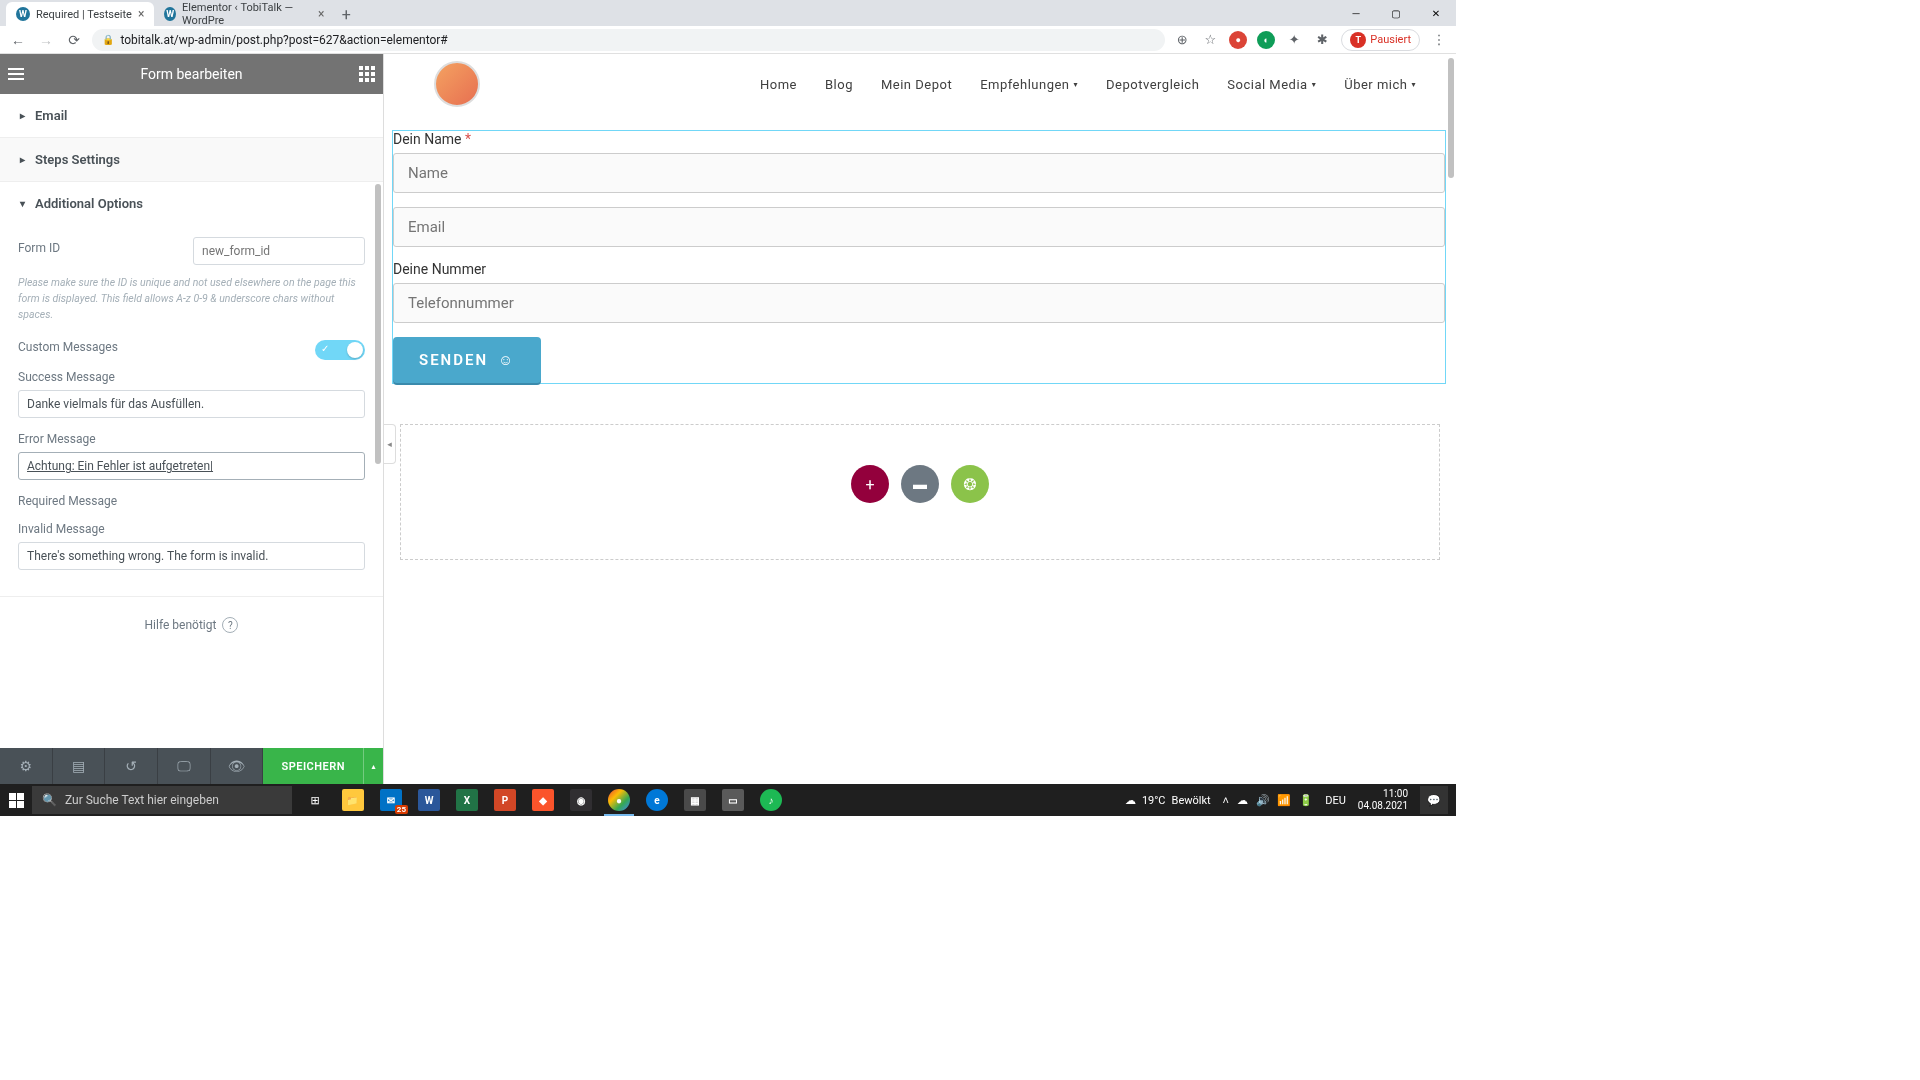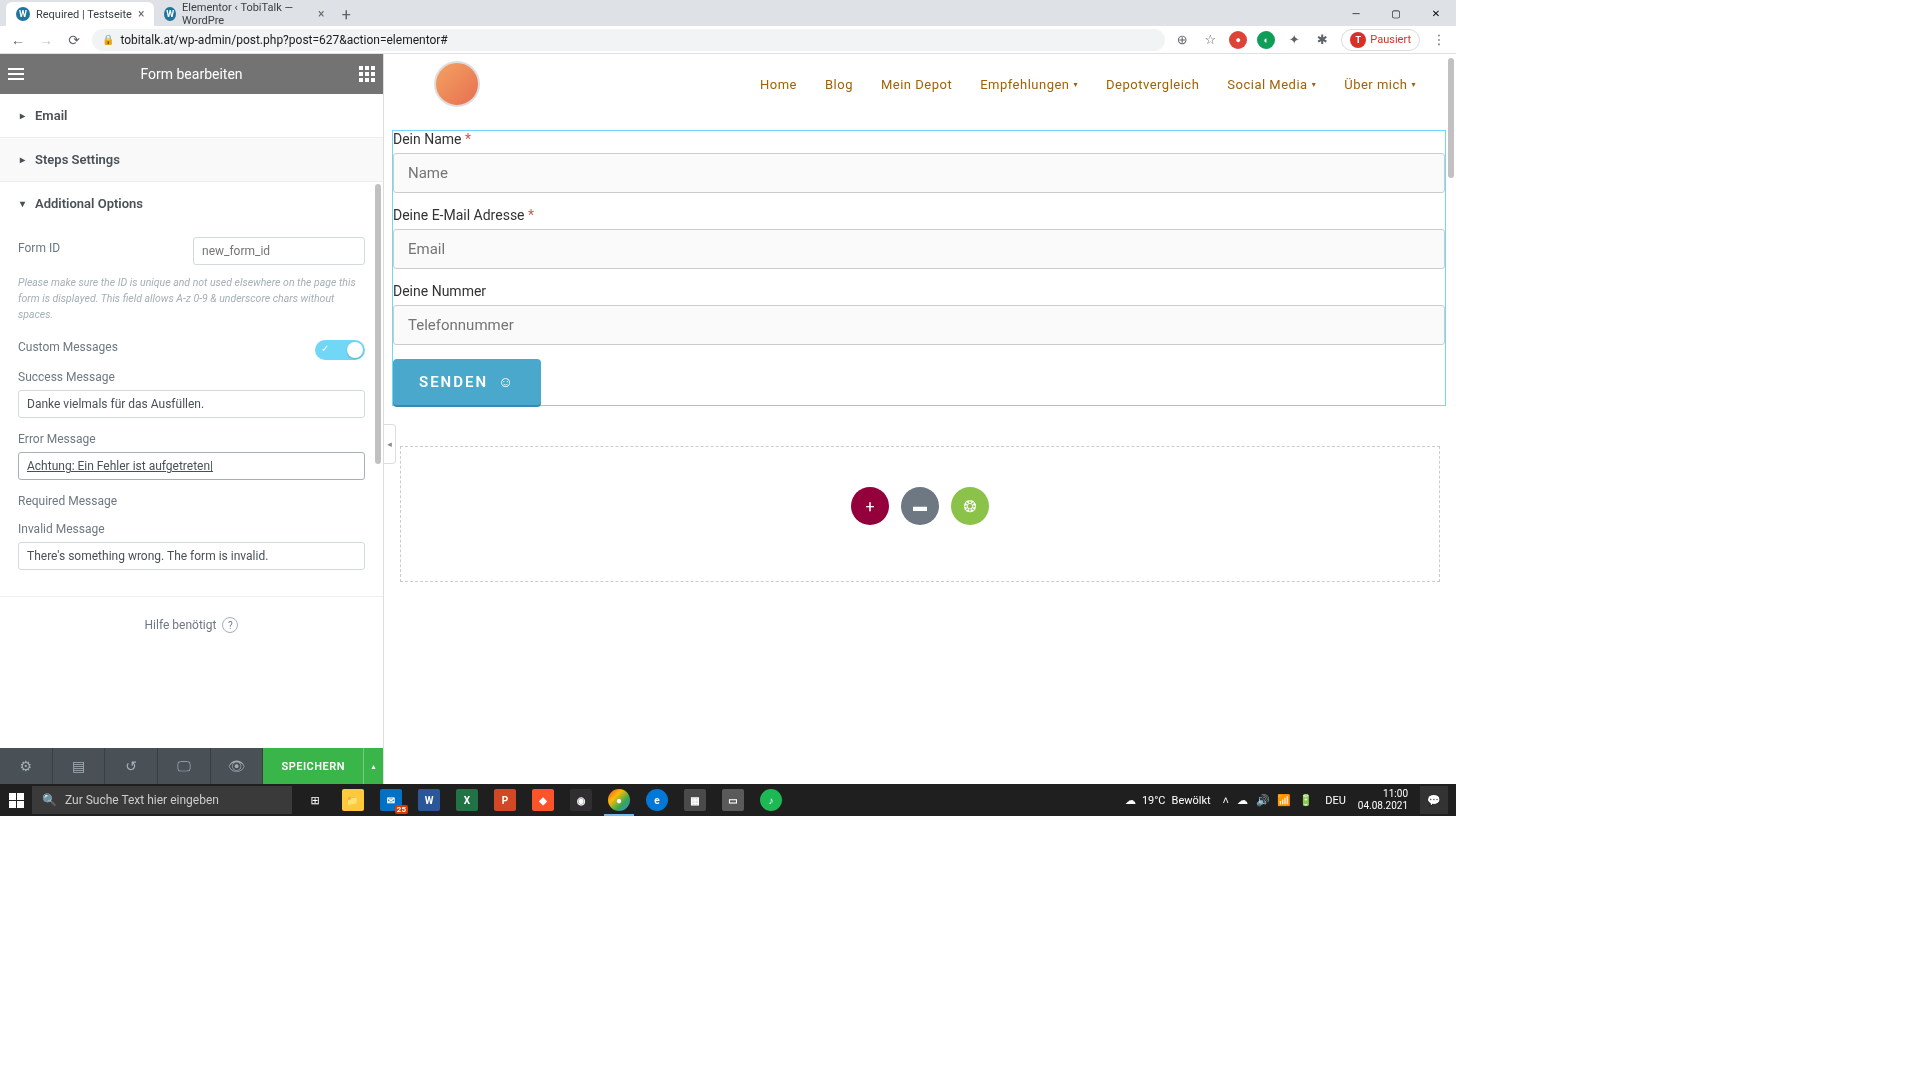--- a/index.html
+++ b/index.html
@@ -68,21 +68,21 @@
 .scroll-track { position: absolute; right: 0; top: 0; width: 10px; height: 100%; }
 .scroll-thumb { position: absolute; right: 2px; top: 90px; width: 6px; height: 280px; background: #c1c1c1; border-radius: 3px; }
 
 
 .canvas { flex: 1; background: #fff; overflow-y: auto; position: relative; }
 .collapse-handle { position: absolute; left: 0; top: 370px; width: 12px; height: 40px; background: #fff; border: 1px solid #ddd; border-left: none; border-radius: 0 4px 4px 0; display: flex; align-items: center; justify-content: center; font-size: 9px; color: #888; cursor: pointer; z-index: 5; }
 
 .site-header { height: 60px; display: flex; align-items: center; padding: 0 40px 0 50px; }
 .avatar { width: 46px; height: 46px; border-radius: 50%; background: linear-gradient(135deg, #f4a261, #e76f51); border: 2px solid #ddd; }
 .site-nav { margin-left: auto; display: flex; gap: 28px; }
-.nav-item { font-size: 13px; color: #a16207; letter-spacing: 0.5px; display: flex; align-items: center; gap: 4px; cursor: pointer; }
+.nav-item { font-size: 13px; color: #404040; letter-spacing: 0.5px; display: flex; align-items: center; gap: 4px; cursor: pointer; }
 .nav-caret { font-size: 8px; }
 
 .form-widget { margin: 16px 10px 30px 8px; border: 1px solid #71d7f7; padding: 0; }
 .form-field { margin-bottom: 14px; }
 .field-label { font-size: 14px; color: #333; margin-bottom: 6px; display: block; }
 .req { color: #d9534f; }
 .field-input { width: 100%; height: 40px; border: 1px solid #ccc; border-radius: 3px; padding: 0 14px; font-size: 15px; color: #999; background: #fafafa; }
 .send-btn { background: #4aa8cc; color: #fff; border: none; padding: 14px 26px; font-size: 15px; font-weight: 600; letter-spacing: 2px; border-radius: 4px; display: flex; align-items: center; gap: 10px; cursor: pointer; box-shadow: 0 2px 0 #3a8aac; }
 
 .drop-zone { margin: 40px 16px; border: 1px dashed #ccc; padding: 40px; text-align: center; }
@@ -273,21 +273,20 @@
           <div class="nav-item">Über mich<span class="nav-caret">▾</span></div>
         </div>
     </div>
 
     <div class="form-widget">
       <div class="form-field">
         <label class="field-label"><span>Dein Name</span> <span class="req">*</span></label>
         <input class="field-input" placeholder="Name" style="">
       </div>
       <div class="form-field">
-        <label class="field-label"><span>Deine E-Mail Adresse</span> <span class="req">*</span></label>
         <input class="field-input" placeholder="Email" style="">
       </div>
       <div class="form-field">
         <label class="field-label">Deine Nummer</label>
         <input class="field-input" placeholder="Telefonnummer" style="">
       </div>
       <button class="send-btn">
         <span>SENDEN</span>
         <span>☺</span>
       </button>

